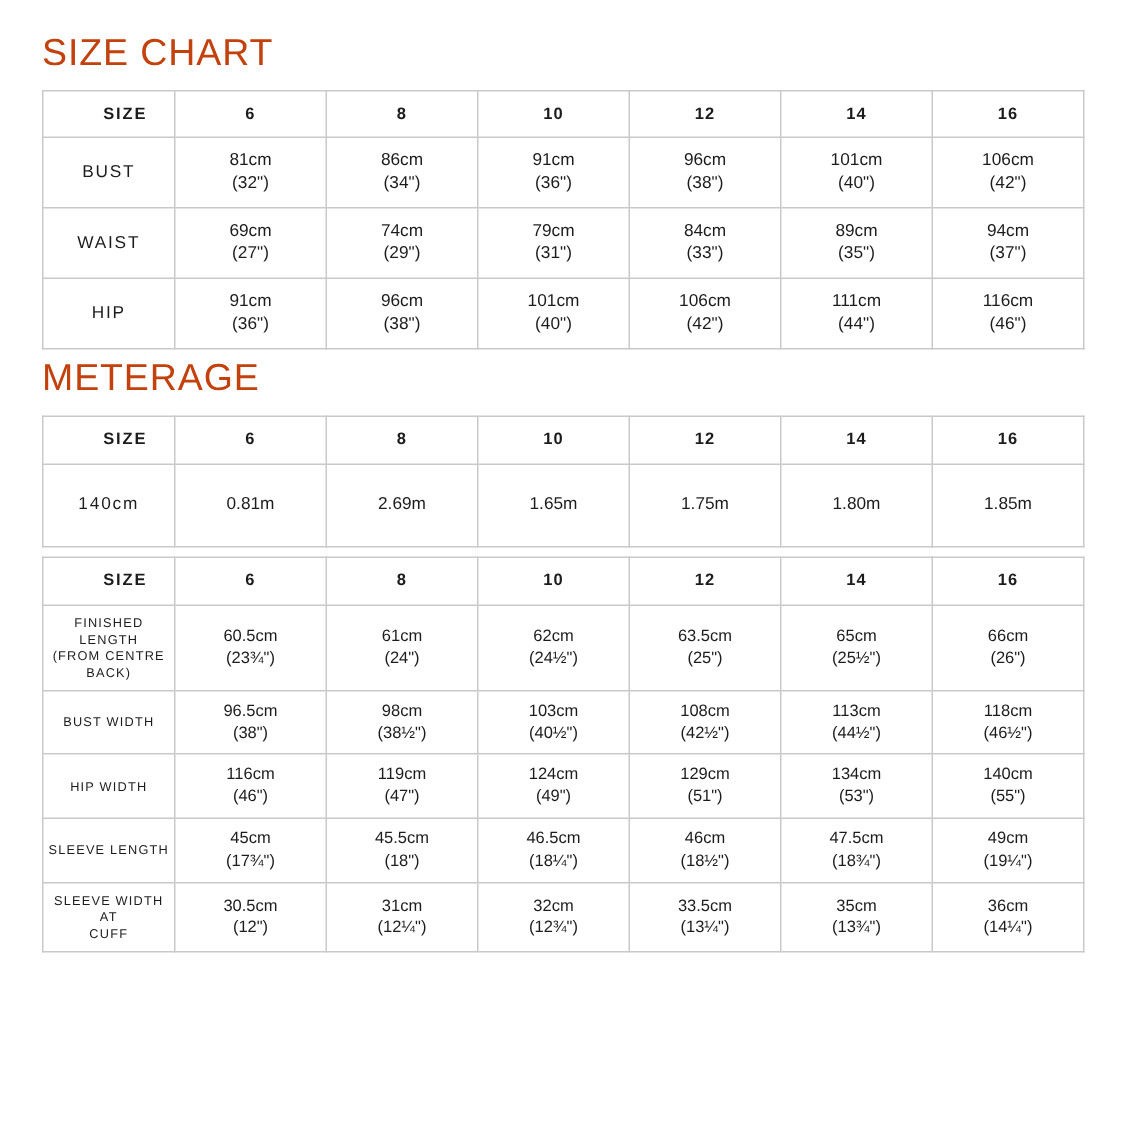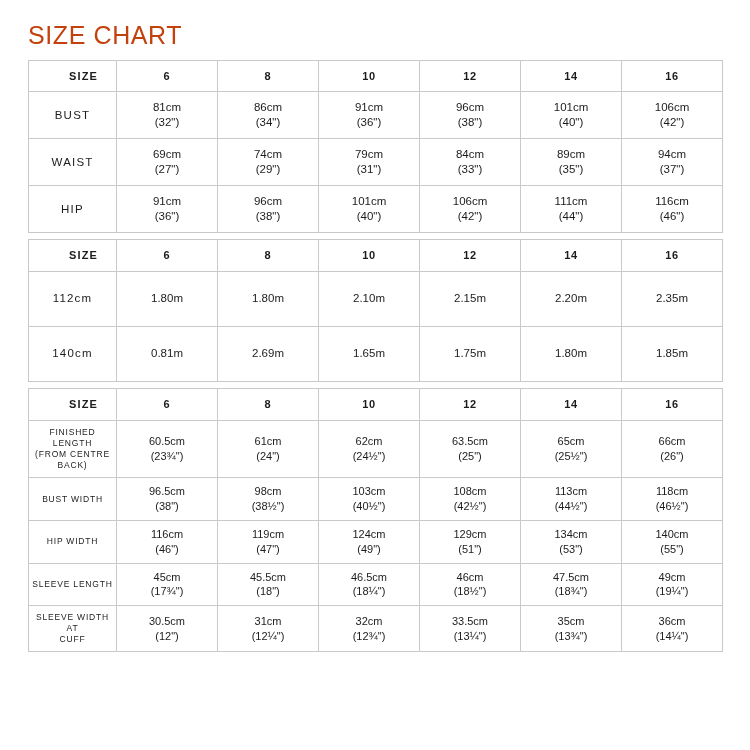--- a/index.html
+++ b/index.html
@@ -197,20 +197,21 @@
           <td>
               <span class="cell-main">116cm</span>
               <span class="cell-sub">(46")</span>
             </td>
         </tr>
       </tbody>
     </table>
   </div>
 
   <div class="section">
+    <h2 class="section-title tight">METERAGE</h2>
     <table class="chart meterage">
       <colgroup>
         <col class="c0">
           <col class="c1">
           <col class="c2">
           <col class="c3">
           <col class="c4">
           <col class="c5">
           <col class="c6">
       </colgroup>
@@ -219,29 +220,20 @@
           <th class="sizelabel">SIZE</th>
           <th>6</th>
           <th>8</th>
           <th>10</th>
           <th>12</th>
           <th>14</th>
           <th>16</th>
         </tr>
       </thead>
       <tbody>
-        <tr>
-          <td class="rowlabel">112cm</td>
-          <td>1.80m</td>
-          <td>1.80m</td>
-          <td>2.10m</td>
-          <td>2.15m</td>
-          <td>2.20m</td>
-          <td>2.35m</td>
-        </tr>
         <tr>
           <td class="rowlabel">140cm</td>
           <td>0.81m</td>
           <td>2.69m</td>
           <td>1.65m</td>
           <td>1.75m</td>
           <td>1.80m</td>
           <td>1.85m</td>
         </tr>
       </tbody>

